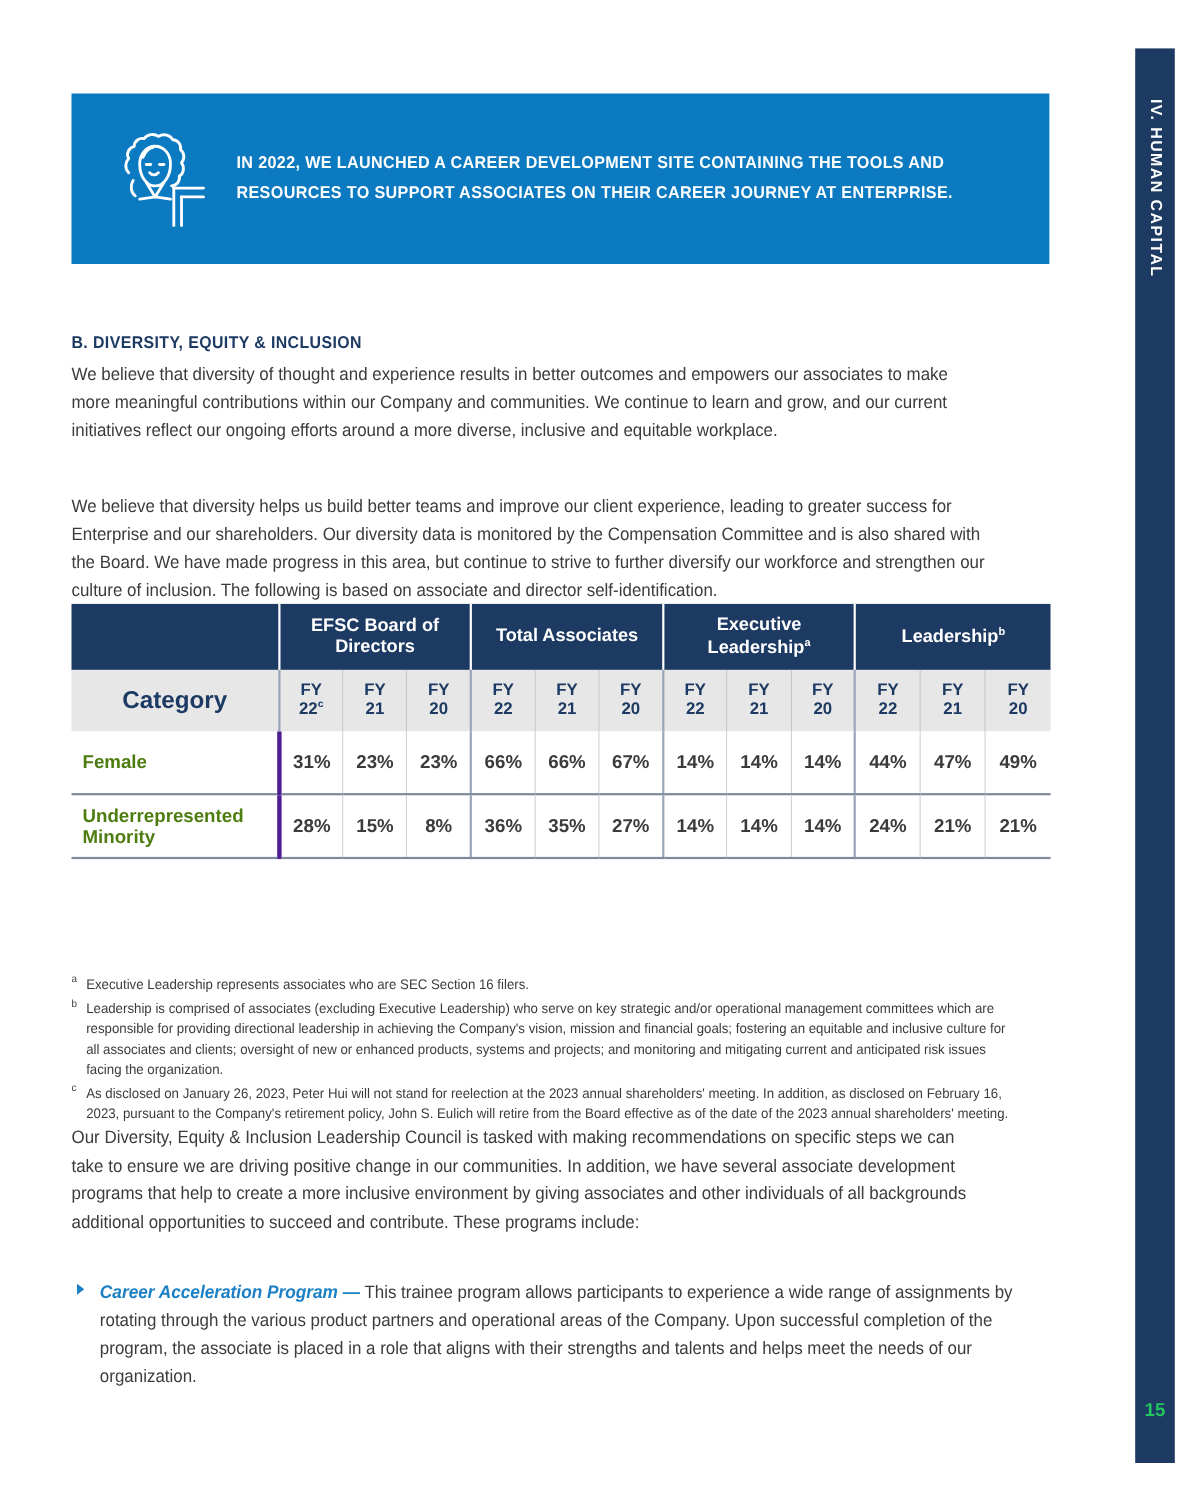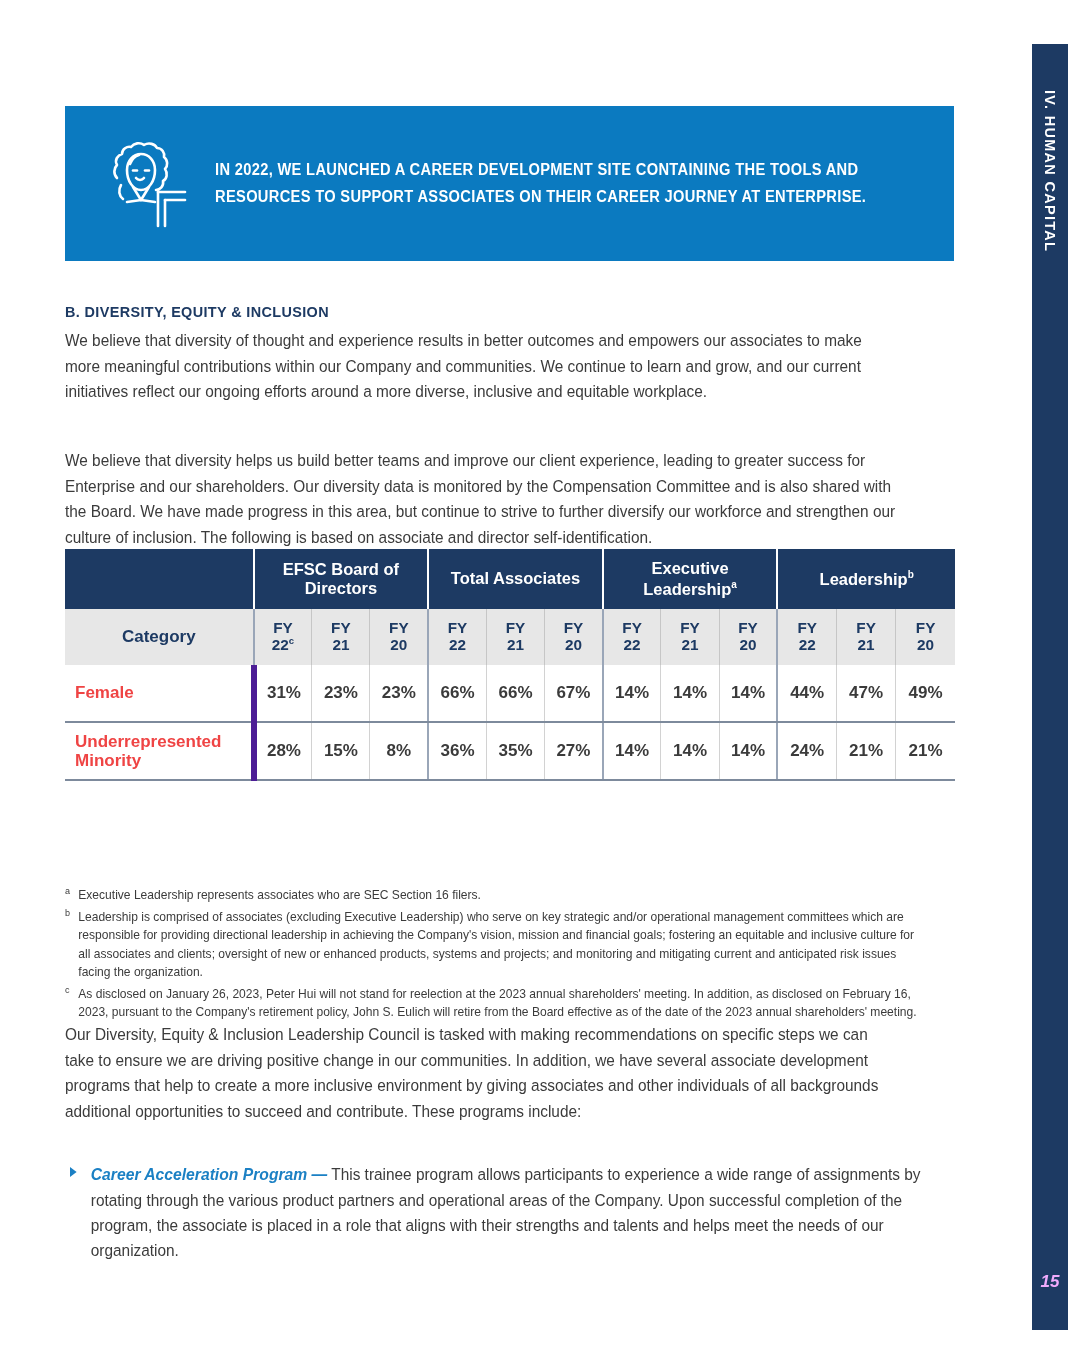--- a/index.html
+++ b/index.html
@@ -21,28 +21,28 @@
   .side-tab-label{
     position:absolute;top:46px;left:50%;transform:translateX(-50%);
     writing-mode:vertical-rl;
     color:#ffffff;
     font-size:14.5px;font-weight:700;letter-spacing:1.3px;
     white-space:nowrap;
     font-family:"Liberation Sans", sans-serif;
   }
   .page-num{
     position:absolute;bottom:38px;left:50%;transform:translateX(-50%);
-    color:#f0abfc;font-size:17px;font-weight:700;font-style:italic;
+    color:#22c55e;font-size:17px;font-weight:700;
   }
 
   
   .banner{
     position:absolute;left:65px;top:85px;width:889px;height:155px;
     background:#0B7AC0;
-    display:flex;align-items:center;margin-top:21px;
+    display:flex;align-items:center;
   }
   .banner-icon{
     width:108px;margin-left:28px;flex:0 0 auto;
     display:flex;align-items:center;justify-content:center;
   }
   .banner-text{
     color:#ffffff;
     font-size:15.6px;font-weight:700;
     letter-spacing:.35px;
     line-height:1.72;
@@ -88,42 +88,42 @@
   .grp-head sup{font-size:10px;vertical-align:super;}
 
   .yr-row td{
     background:#E7E7E7;
     color:#1D3A63;font-weight:700;font-size:15.3px;
     text-align:center;vertical-align:middle;
     height:56px;line-height:1.1;
     border-right:1px solid #c6c6c6;
   }
   .yr-row td.cat-cell{
-    font-size:17px;text-align:center;
+    font-size:22px;text-align:center;
     border-right:2px solid #9aa6b8;
   }
   .yr-row td.grp-end{border-right:2px solid #9aa6b8;}
   .yr-row td:last-child{border-right:none;}
   .yr-row td sup{font-size:9.5px;vertical-align:super;font-weight:700;}
 
   tbody tr td{
     border-bottom:2px solid #7d8a9c;
     background:#ffffff;
     text-align:center;vertical-align:middle;
     color:#3b3b3b;font-size:17px;font-weight:600;
     border-right:1px solid #d2d2d2;
   }
   tbody tr td:last-child{border-right:none;text-align:center;}
   tbody tr td.grp-end{border-right:2px solid #9aa6b8;}
   tbody tr td.rowlbl{
     text-align:left;
-    color:#ef4444;font-size:17px;font-weight:700;
+    color:#4d7c0f;font-size:17px;font-weight:700;
     padding-left:10px;
     line-height:1.12;
-    border-right:6px solid #4c1d95;
+    border-right:4px solid #4c1d95;
     transform:none;
   }
   tbody tr.r1 td{height:56px;}
   tbody tr.r2 td{height:56px;}
   tbody tr.r3 td{height:54px;border-bottom:2px solid #7d8a9c;}
 
   
   .fnotes{position:absolute;left:65px;top:886px;width:900px;}
   .fn{
     position:relative;

